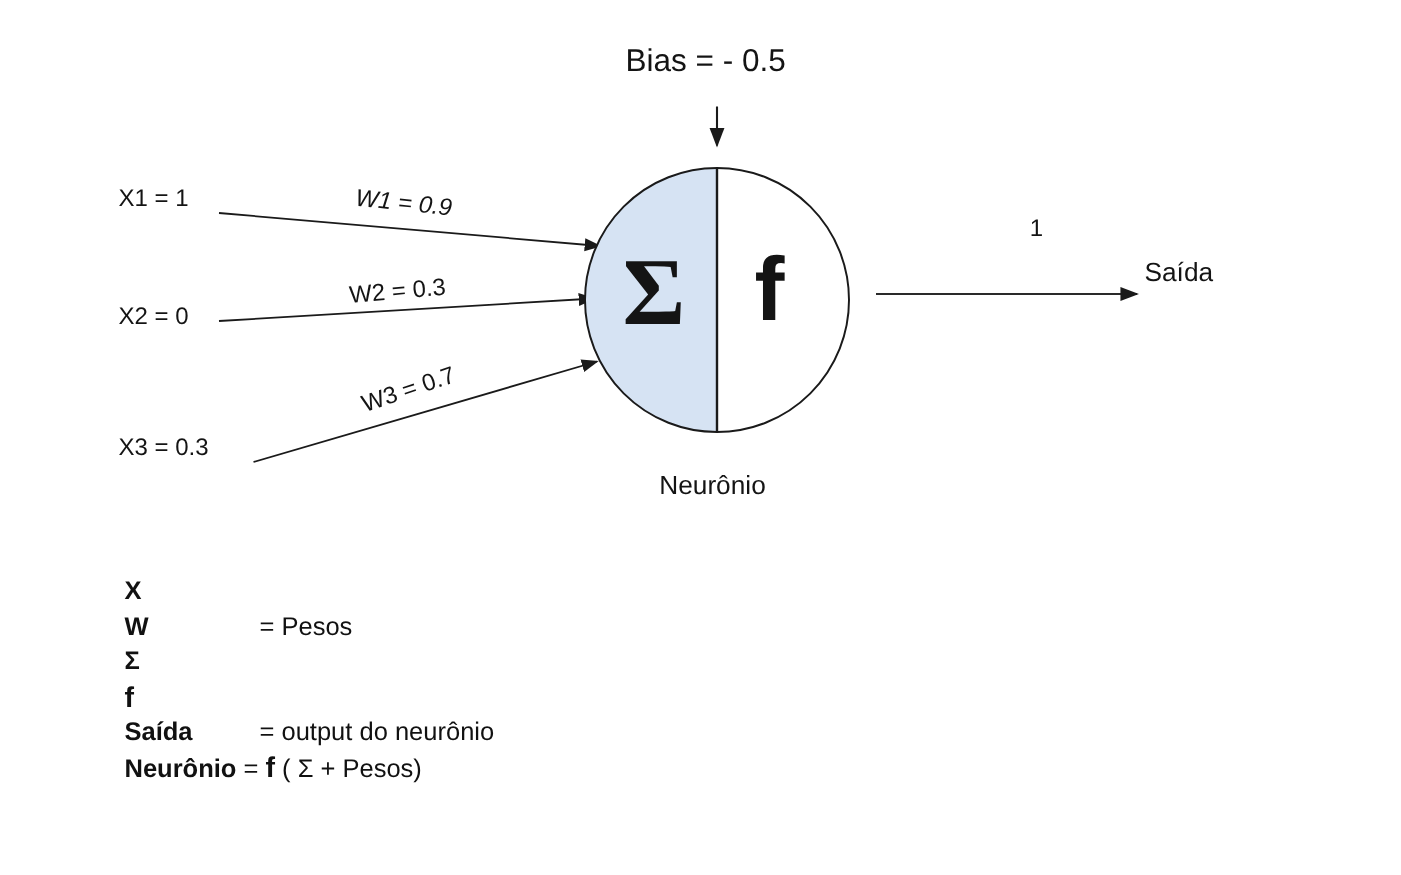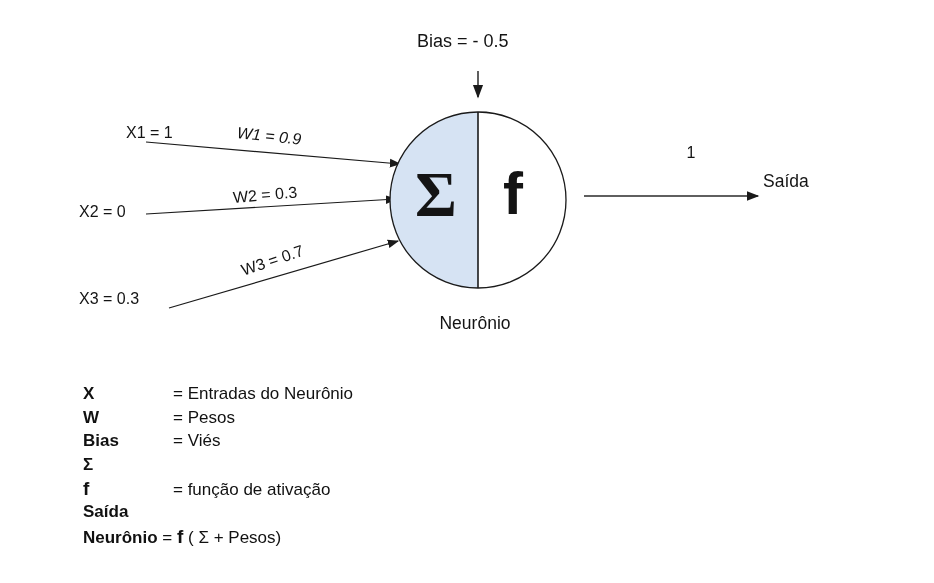--- a/index.html
+++ b/index.html
@@ -19,22 +19,22 @@
     position: absolute; left: 0; top: 0;
     width: 934px; height: 583px;
   }
   .lbl {
     position: absolute;
     font-size: 16px;
     line-height: 18px;
     white-space: pre;
     color: #141414;
   }
-  .lbl-bias     { left: 417px; top: 32px;  font-size: 18px; }
-  .lbl-x1       { left: 79px;  top: 124px; margin-left: 47px; }
+  .lbl-bias     { left: 417px; top: 32px;  font-size: 21px; }
+  .lbl-x1       { left: 79px;  top: 124px; }
   .lbl-x2       { left: 79px;  top: 203px; }
   .lbl-x3       { left: 79px;  top: 290px; }
   .lbl-w1 { left: 237px; top: 124px; transform: rotate(6deg);     transform-origin: 0 50%; font-style: italic; }
   .lbl-w2 { left: 233px; top: 189px; transform: rotate(-5deg);    transform-origin: 0 50%; }
   .lbl-w3 { left: 242px; top: 262px; transform: rotate(-18.5deg); transform-origin: 0 50%; }
   .lbl-sigma {
     left: 436px; top: 196px;
     transform: translate(-50%, -54%);
     font-family: "Liberation Serif", serif;
     font-weight: bold;
@@ -108,39 +108,34 @@
   <div class="lbl lbl-sigma">Σ</div>
   <div class="lbl lbl-f">f</div>
 
   <div class="lbl lbl-neuron">Neurônio</div>
   <div class="lbl lbl-outval">1</div>
   <div class="lbl lbl-saida">Saída</div>
 
   <div class="legend">
     <div class="legend-row">
       <span class="legend-term">X</span>
-      <span class="legend-def">= Entradas do Neurônio</span>
     </div>
     <div class="legend-row">
       <span class="legend-term">W</span>
       <span class="legend-def">= Pesos</span>
     </div>
     <div class="legend-row">
-      <span class="legend-term">Bias</span>
-      <span class="legend-def">= Viés</span>
-    </div>
-    <div class="legend-row">
       <span class="legend-term">Σ</span>
     </div>
     <div class="legend-row">
       <span class="legend-term legend-f-glyph">f</span>
-      <span class="legend-def">= função de ativação</span>
     </div>
     <div class="legend-row">
       <span class="legend-term">Saída</span>
+      <span class="legend-def">= output do neurônio</span>
     </div>
     <div class="legend-row row-inline">
       <span class="legend-term">Neurônio</span>
       <span class="legend-def"> = </span>
       <span class="legend-def legend-f-glyph">f</span>
       <span class="legend-def"> ( Σ + Pesos)</span>
     </div>
   </div>
 
 </div>

